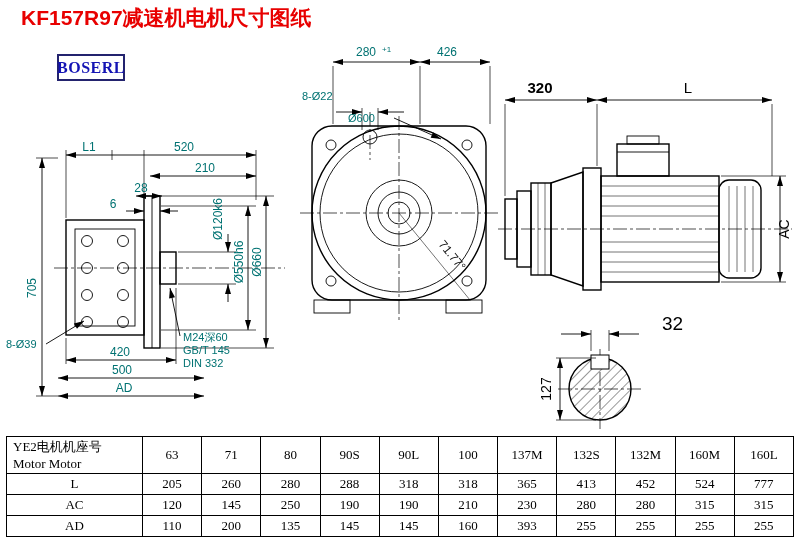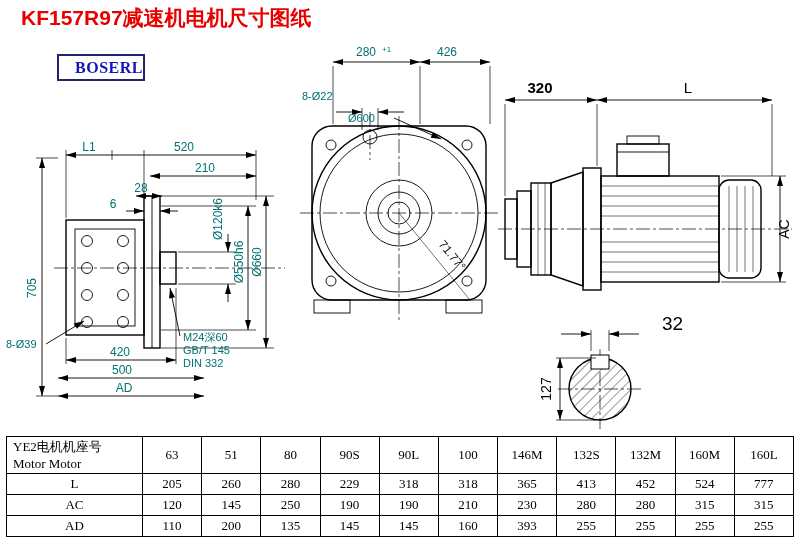--- a/index.html
+++ b/index.html
@@ -1,22 +1,22 @@
 <!DOCTYPE html>
 <html><head>
 <meta charset="utf-8">
 <style>
   * { margin:0; padding:0; box-sizing:border-box; }
   html,body { width:800px; height:541px; background:#ffffff; overflow:hidden;
     font-family:"Liberation Sans","DejaVu Sans",sans-serif; }
   .page { position:relative; width:800px; height:541px; background:#fff; }
   .title { position:absolute; left:5px; top:4px; font-size:21px; font-weight:bold;
     color:#e80000; white-space:nowrap;margin-left:16px; }
-  .logo { position:absolute; left:57px; top:54px; width:88px; height:27px;
-    border:2px solid #23236e; display:flex; align-items:center; justify-content:flex-end;
+  .logo { position:absolute; left:57px; top:54px; width:68px; height:27px;
+    border:2px solid #23236e; display:flex; align-items:center; justify-content:center;
     font-family:"Liberation Serif","DejaVu Serif",serif; font-weight:bold;
     font-size:16px; color:#1414b4; background:#fff; letter-spacing:0.5px; }
   svg.drawing { position:absolute; left:0; top:0; }
 
   
   .ol  { fill:none; stroke:#000; stroke-width:1.4; }
   .ol2 { fill:none; stroke:#000; stroke-width:0.9; }
   .fin { stroke:#000; stroke-width:0.55; }
   .cl  { stroke:#000; stroke-width:0.7; stroke-dasharray:14 3 3 3; }
   .dl  { stroke:#000; stroke-width:0.9; fill:none; }
@@ -255,39 +255,39 @@
   </svg>
 
   <table class="dim-table">
     <thead>
       <tr>
         <th class="first">
           <div>YE2电机机座号</div>
           <div>Motor Motor</div>
         </th>
       <th>63</th>
-          <th>51</th>
+          <th>71</th>
           <th>80</th>
           <th>90S</th>
           <th>90L</th>
           <th>100</th>
-          <th>146M</th>
+          <th>137M</th>
           <th>132S</th>
           <th>132M</th>
           <th>160M</th>
           <th>160L</th>
         </tr>
     </thead>
     <tbody>
         <tr>
           <th>L</th>
           <td>205</td>
           <td>260</td>
           <td>280</td>
-          <td>229</td>
+          <td>288</td>
           <td>318</td>
           <td>318</td>
           <td>365</td>
           <td>413</td>
           <td>452</td>
           <td>524</td>
           <td>777</td>
         </tr>
         <tr>
           <th>AC</th>

